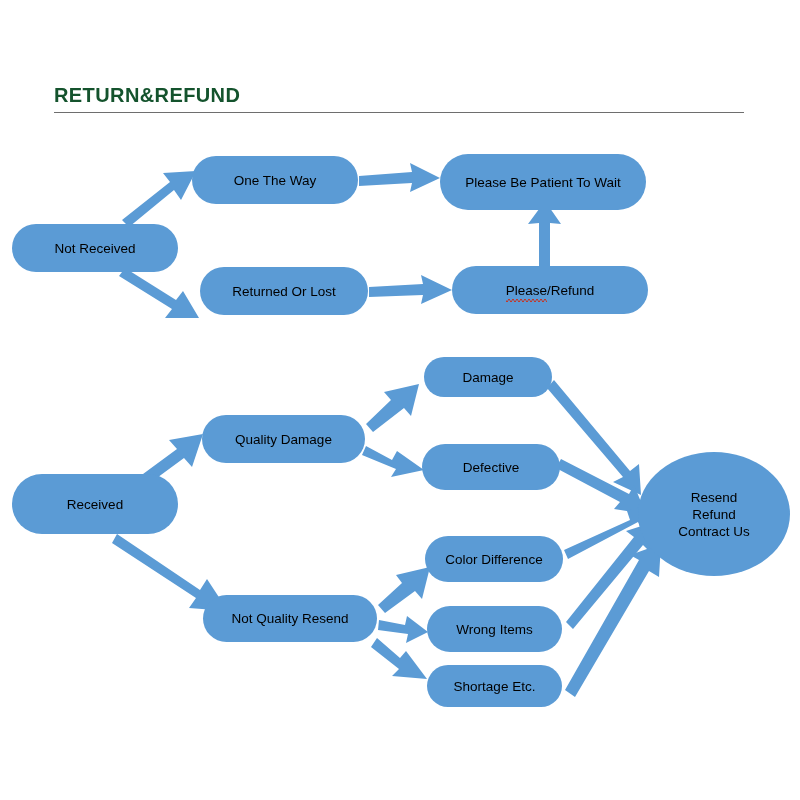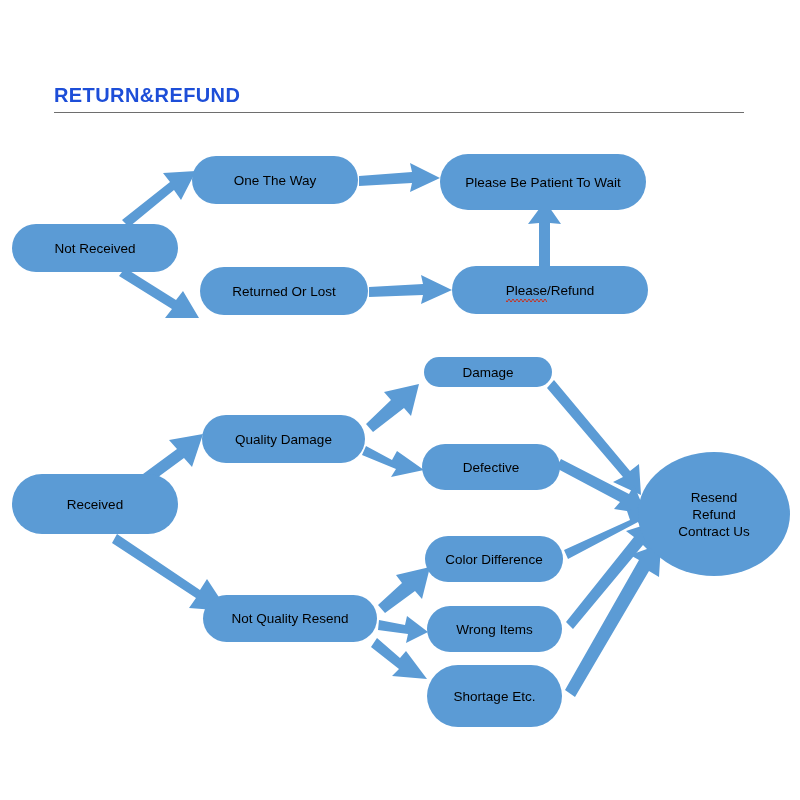--- a/index.html
+++ b/index.html
@@ -18,21 +18,21 @@
   #title-wrap {
     position: absolute;
     left: 54px;
     top: 82px;
     width: 690px;
   }
   #doc-title {
     font-size: 20px;
     font-weight: 600;
     letter-spacing: 0.4px;
-    color: #1d4ed8;
+    color: #14532d;
     line-height: 26px;
     padding-bottom: 3px;
     display: inline-block;
   }
   #title-rule {
     position: absolute;
     left: 54px;
     top: 112px;
     width: 690px;
     height: 1px;
@@ -189,37 +189,37 @@
   </div>
 
   <div class="node pill" style="left:202px; top:415px; width:163px; height:48px;">
     <span class="node-label">Quality Damage</span>
   </div>
 
   <div class="node pill" style="left:203px; top:595px; width:174px; height:47px;">
     <span class="node-label">Not Quality Resend</span>
   </div>
 
-  <div class="node pill" style="left:424px; top:357px; width:128px; height:30px;">
+  <div class="node pill" style="left:424px; top:357px; width:128px; height:40px;">
     <span class="node-label">Damage</span>
   </div>
 
   <div class="node pill" style="left:422px; top:444px; width:138px; height:46px;">
     <span class="node-label">Defective</span>
   </div>
 
   <div class="node pill" style="left:425px; top:536px; width:138px; height:46px;">
     <span class="node-label">Color Difference</span>
   </div>
 
   <div class="node pill" style="left:427px; top:606px; width:135px; height:46px;">
     <span class="node-label">Wrong Items</span>
   </div>
 
-  <div class="node pill" style="left:427px; top:665px; width:135px; height:62px;">
+  <div class="node pill" style="left:427px; top:665px; width:135px; height:42px;">
     <span class="node-label">Shortage Etc.</span>
   </div>
 
   <div class="node ellipse" style="left:638px; top:452px; width:152px; height:124px; flex-direction:column;">
     <span class="ell-line">Resend</span>
     <span class="ell-line">Refund</span>
     <span class="ell-line">Contract Us</span>
   </div>
 
 </div>

